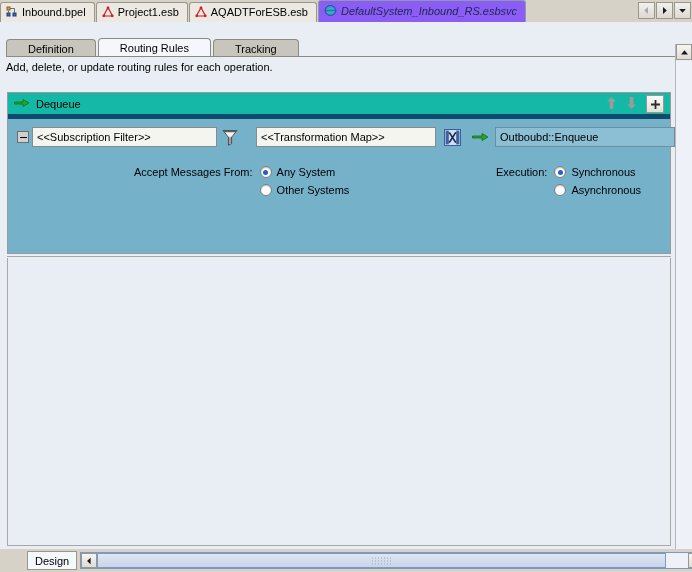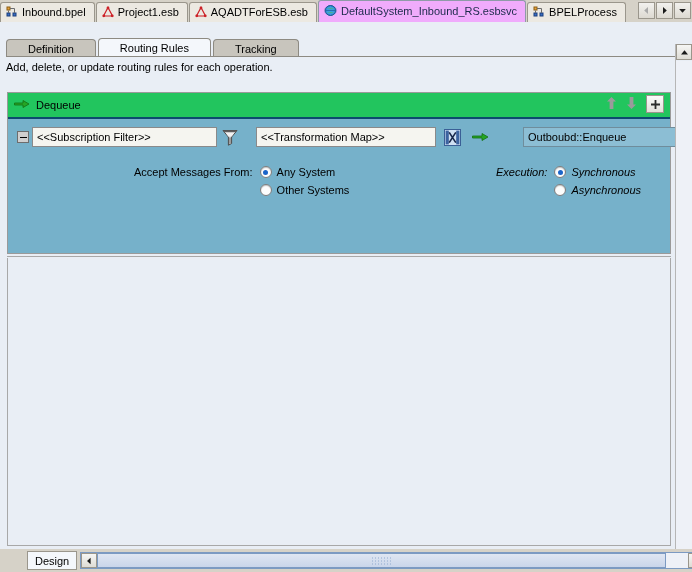--- a/index.html
+++ b/index.html
@@ -34,23 +34,24 @@
     margin-right: 1px;
     background: #ece9e2;
     border: 1px solid #9a968c;
     border-bottom: none;
     border-radius: 3px 3px 0 0;
     white-space: nowrap;
     font-size: 11px;
     box-sizing: border-box;
   }
   .etab.active {
-    background: #f0abfc;
+    background: #8b5cf6;
     border-color: #8f9aa8;
     height: 22px;
+    font-style: italic;
     color: #1b2a4a;
   }
   .etab-label { line-height: 1; }
 
   .tabnav {
     position: absolute; right: 1px; top: 2px;
     display: flex; gap: 1px;
   }
   .navbtn {
     width: 17px; height: 17px;
@@ -104,22 +105,22 @@
   .rulecard {
     position: absolute; left: 7px; top: 70px;
     width: 664px; height: 162px;
     border: 1px solid #9a9a9a;
     background: #76b1ca;
     box-sizing: border-box;
   }
   .rule-header {
     position: relative;
     height: 26px;
-    background: #22c55e;
-    border-bottom: 2px solid #0c4a6e;
+    background: #14b8a6;
+    border-bottom: 5px solid #0c4a6e;
     display: flex; align-items: center;
     padding-left: 6px;
     box-sizing: border-box;
   }
   .rule-title {
     font-size: 11px; margin-left: 6px;
   }
   .hdr-actions {
     position: absolute; right: 6px; top: 2px;
     display: flex; align-items: center; gap: 9px;
@@ -152,35 +153,35 @@
     background: #f5f5f0;
     border: 1px solid #8a8a8a;
     display: flex; align-items: center;
     padding: 0 4px;
     font-size: 11px;
     box-sizing: border-box;
     color: #000;
   }
   #fld-subscription { left: 24px; width: 185px; }
   #fld-transform   { left: 248px; width: 180px; }
-  #fld-output      { left: 515px; width: 165px; background: #8cbed4; border-color: #6f8d9c; }
+  #fld-output      { left: 487px; width: 180px; background: #8cbed4; border-color: #6f8d9c; }
 
   .icon-slot {
     position: absolute; top: 8px;
     width: 20px; height: 20px;
     display: flex; align-items: center; justify-content: center;
   }
   #icon-funnel { left: 212px; }
   #icon-xform  { left: 434px; }
   #icon-arrow2 { left: 462px; }
 
   
   .radiogroup { position: absolute; }
   #grp-accept { left: 126px; top: 44px; }
-  #grp-exec   { left: 488px; top: 44px; font-style: italic; }
+  #grp-exec   { left: 488px; top: 44px; }
   .rg-row {
     display: flex; align-items: center;
     height: 18px;
   }
   .rg-caption {
     font-size: 11px; color: #000;
     white-space: nowrap;
   }
   .radio {
     width: 12px; height: 12px; border-radius: 50%;
@@ -335,31 +336,20 @@
       <span>
         <svg width="13" height="13" viewBox="0 0 13 13">
           <circle cx="6.5" cy="6.5" r="5" fill="#3d9be0" stroke="#1a5f96"></circle>
           <path d="M1.6 6.5 h9.8 M6.5 1.6 a7 5 0 0 0 0 9.8 a7 5 0 0 0 0 -9.8" fill="none" stroke="#1a5f96" stroke-width=".7"></path>
           <path d="M3 4 q3.5 1.5 7 0 M3 9 q3.5 -1.5 7 0" fill="#54c24f" stroke="none" opacity=".85"></path>
         </svg>
       </span>
       <span class="etab-label">DefaultSystem_Inbound_RS.esbsvc</span>
     </div>
 
-    <div class="etab">
-      <span>
-        <svg width="12" height="12" viewBox="0 0 12 12">
-          <rect x="1" y="1" width="3" height="3" fill="#e8a33d" stroke="#8a5c12"></rect>
-          <rect x="7" y="7" width="3" height="3" fill="#3a6fc4" stroke="#1b3e7d"></rect>
-          <rect x="1" y="7" width="3" height="3" fill="#3a6fc4" stroke="#1b3e7d"></rect>
-          <path d="M2.5 4.5 L2.5 7 M4 2.5 L8.5 2.5 L8.5 7" stroke="#6b6b6b" fill="none"></path>
-        </svg>
-      </span>
-      <span class="etab-label">BPELProcess</span>
-    </div>
 
     <div class="tabnav">
       <div class="navbtn">
         <svg width="9" height="9" viewBox="0 0 9 9">
             <path d="M6 1 L2.2 4.5 L6 8 Z" fill="#a9a9a9"></path>
           </svg>
       </div>
       <div class="navbtn">
         <svg width="9" height="9" viewBox="0 0 9 9">
             <path d="M3 1 L6.8 4.5 L3 8 Z" fill="#1a1a1a"></path>

